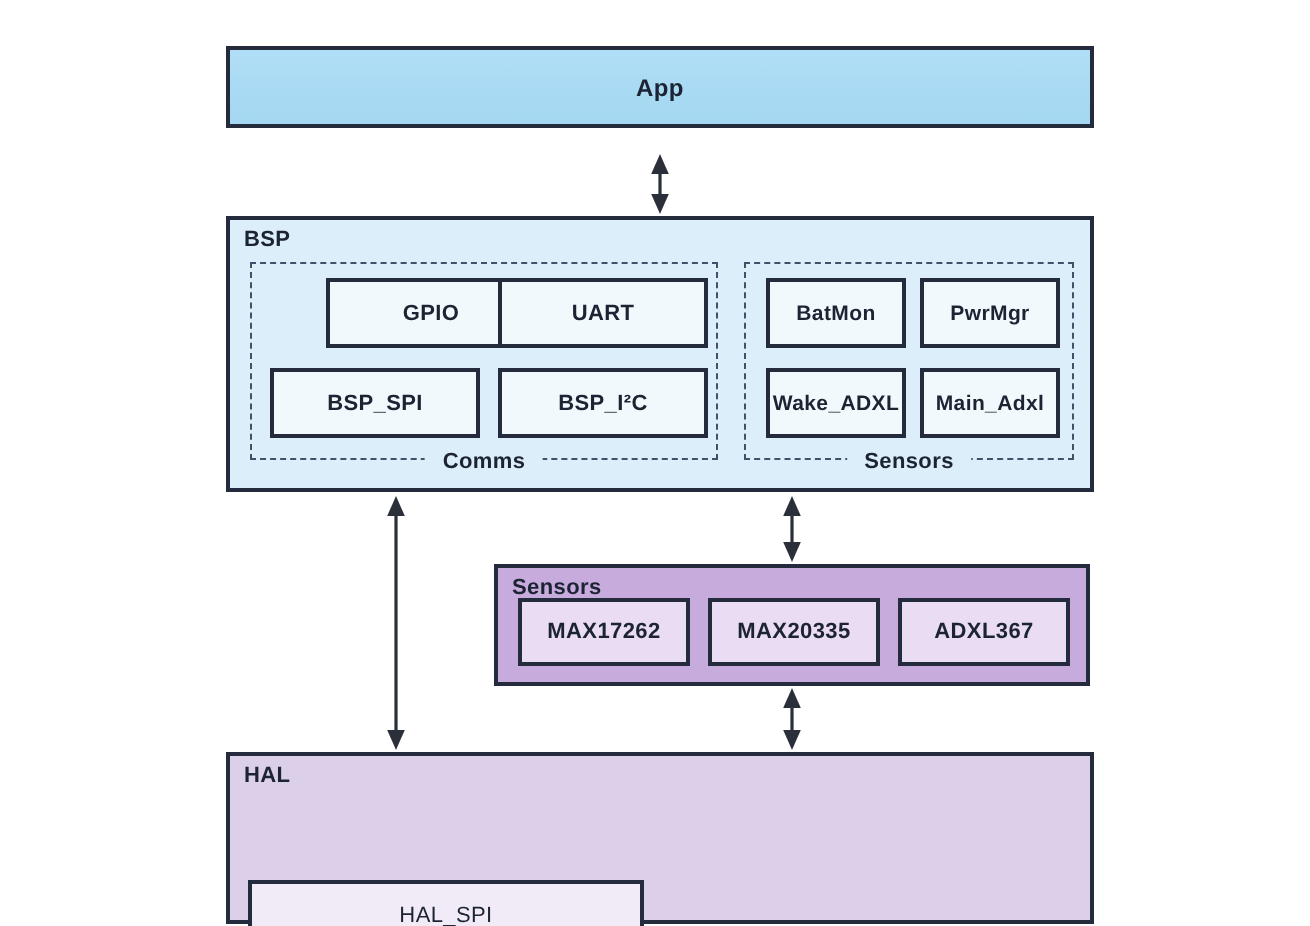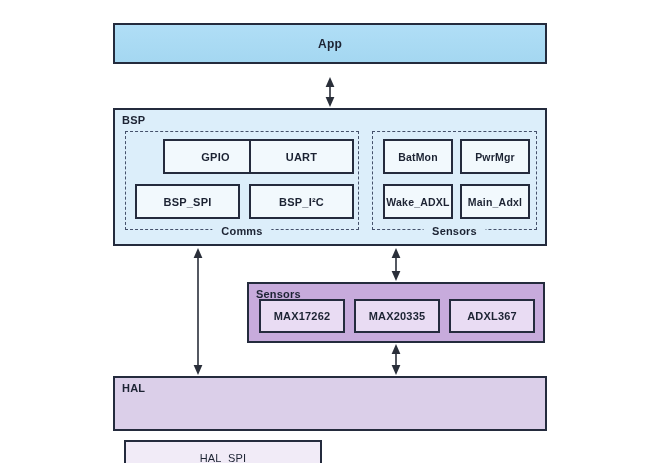--- a/index.html
+++ b/index.html
@@ -103,21 +103,21 @@
   .driver-chip {
     flex: 1;
     height: 34px;
     background: var(--drivers-item-fill);
     border: 2px solid var(--border);
     display: flex; align-items: center; justify-content: center;
     font-size: 11px; font-weight: bold; letter-spacing: 0.2px;
     white-space: nowrap;
   }
   .hal-box {
-    left: 113px; top: 376px; width: 434px; height: 55px;
+    left: 113px; top: 376px; width: 434px; height: 86px;
     background: var(--hal-fill);
   }
   .hal-chip {
     position: absolute;
     top: 26px;
     height: 35px;
     background: var(--hal-item-fill);
     border: 2px solid var(--border);
     display: flex; align-items: center; justify-content: center;
     font-size: 11px; font-weight: normal; letter-spacing: 0.2px; margin-top: 36px;

